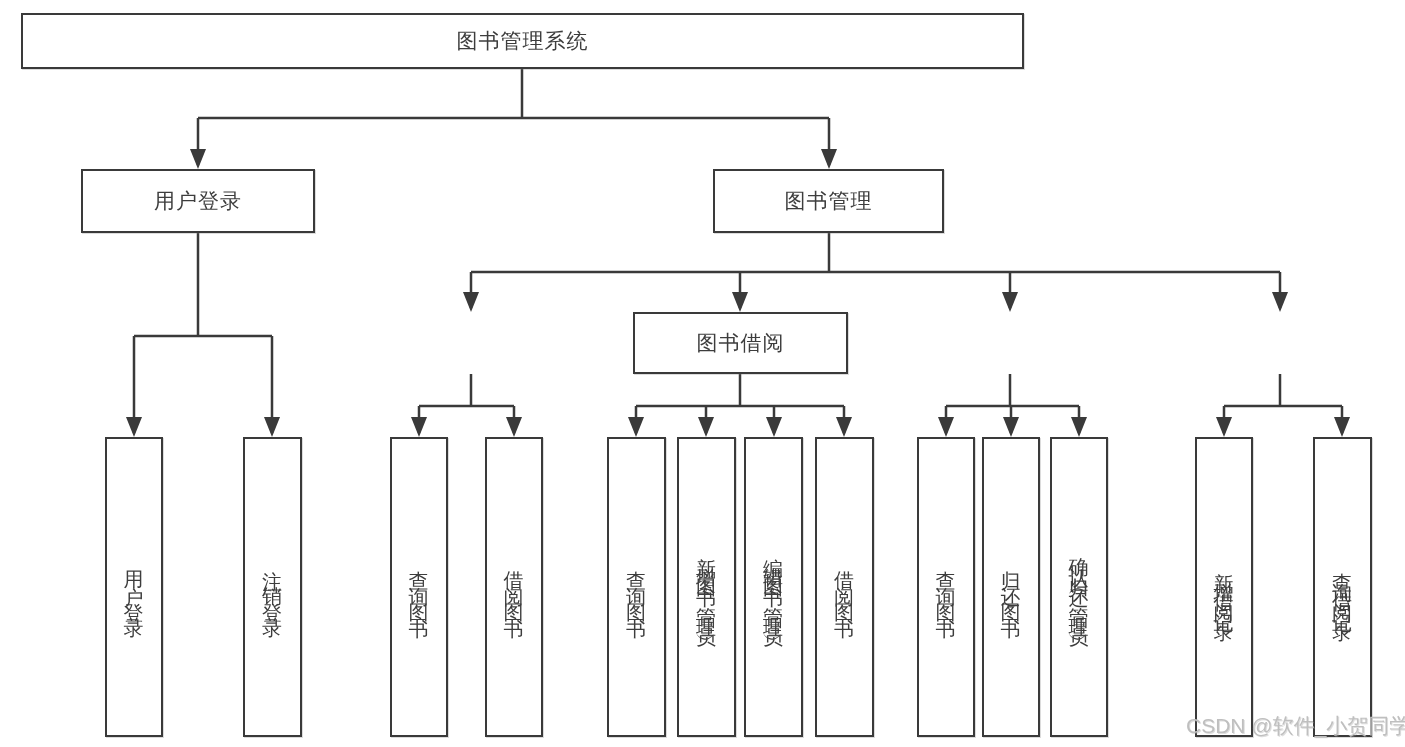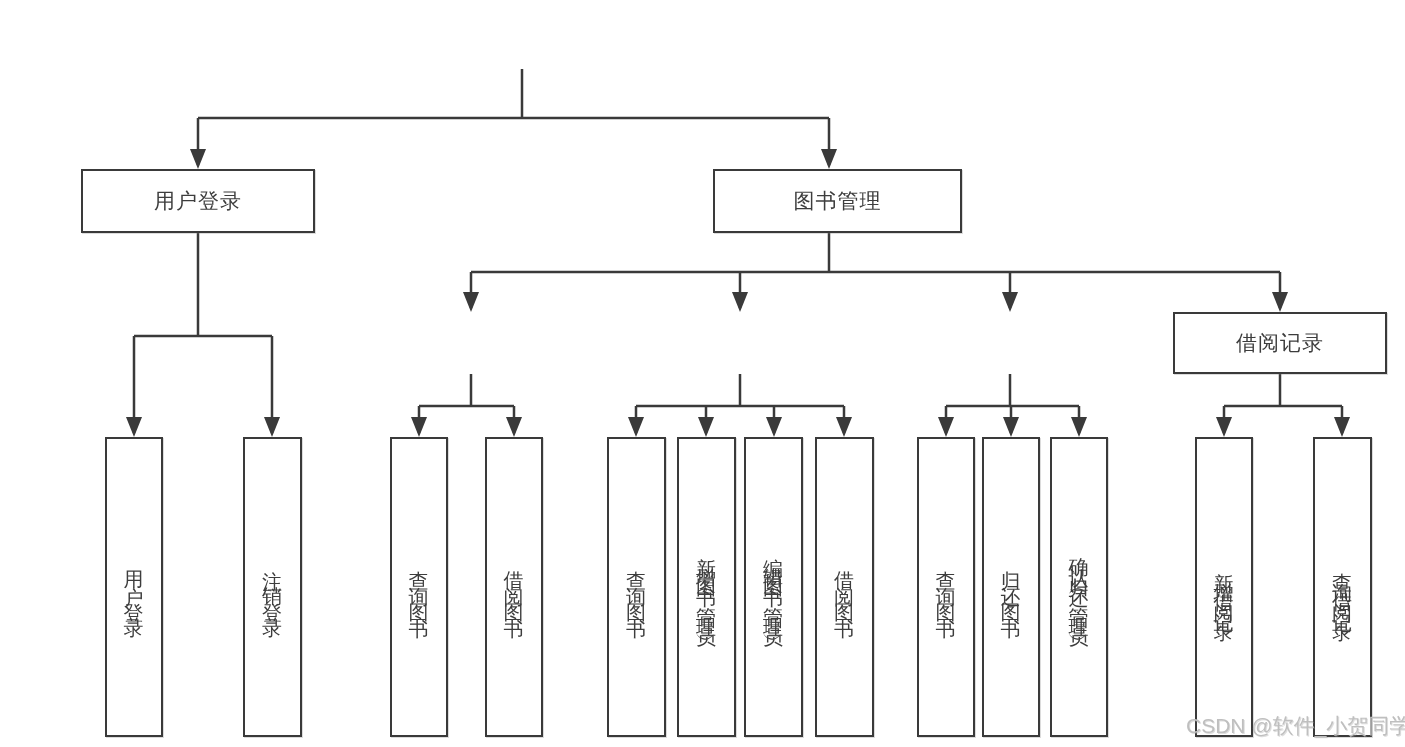--- a/index.html
+++ b/index.html
@@ -69,25 +69,26 @@
       <polygon points="766,417 782,417 774,437"></polygon>
       <polygon points="836,417 852,417 844,437"></polygon>
       <polygon points="938,417 954,417 946,437"></polygon>
       <polygon points="1003,417 1019,417 1011,437"></polygon>
       <polygon points="1071,417 1087,417 1079,437"></polygon>
       <polygon points="1216,417 1232,417 1224,437"></polygon>
       <polygon points="1334,417 1350,417 1342,437"></polygon>
     </g>
   </svg>
 
+  <div class="node h" style="left:21px;top:13px;width:1003px;height:56px">图书管理系统</div>
 
   <div class="node h" style="left:81px;top:169px;width:234px;height:64px">用户登录</div>
-  <div class="node h" style="left:713px;top:169px;width:249px;height:64px">图书管理</div>
+  <div class="node h" style="left:713px;top:169px;width:231px;height:64px">图书管理</div>
 
-  <div class="node h" style="left:1173px;top:312px;width:214px;height:62px">借阅记录</div>
+  <div class="node h" style="left:633px;top:312px;width:215px;height:62px">图书借阅</div>
 
   <div class="node v" style="left:105px;top:437px;width:58px;height:300px">用户登录</div>
   <div class="node v" style="left:243px;top:437px;width:59px;height:300px">注销登录</div>
 
   <div class="node v" style="left:390px;top:437px;width:58px;height:300px">查询图书</div>
   <div class="node v" style="left:485px;top:437px;width:58px;height:300px">借阅图书</div>
 
   <div class="node v" style="left:607px;top:437px;width:59px;height:300px">查询图书</div>
   <div class="node v long" style="left:677px;top:437px;width:59px;height:300px">新增图书（管理员）</div>
   <div class="node v long" style="left:744px;top:437px;width:59px;height:300px">编辑图书（管理员）</div>

